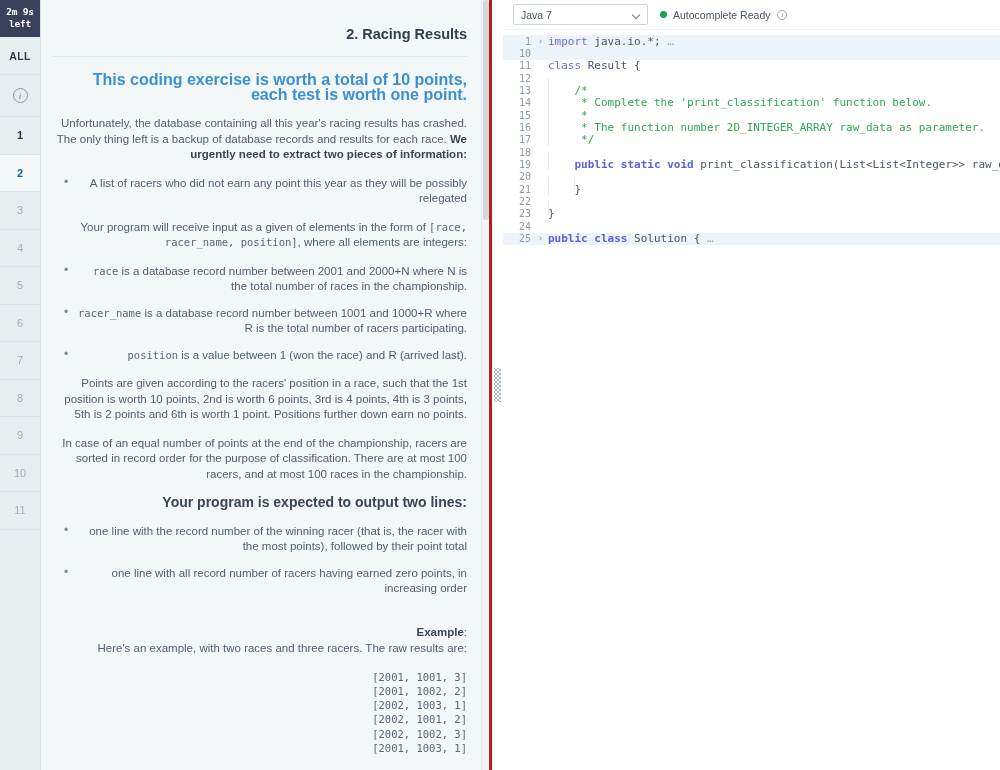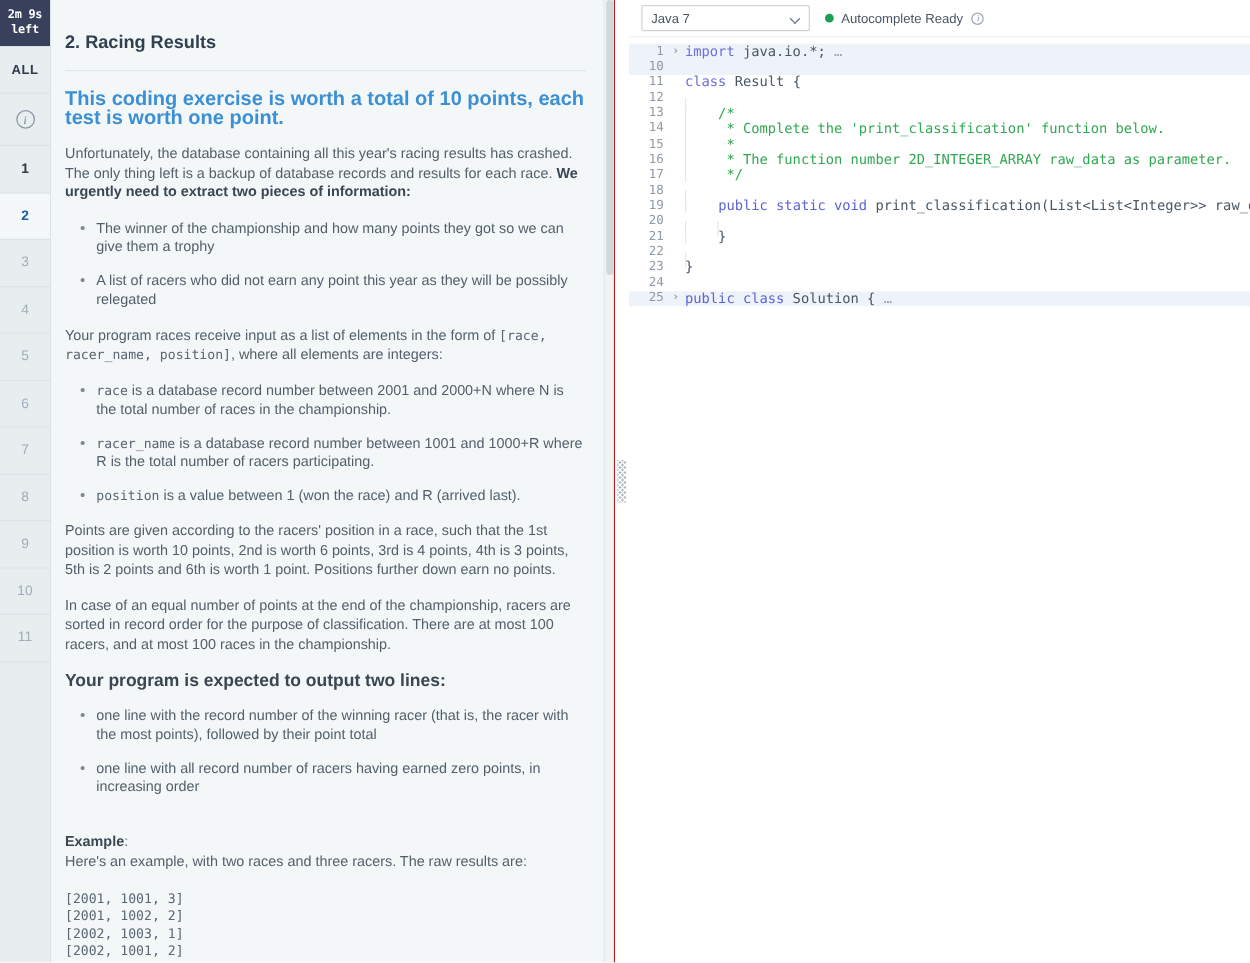--- a/index.html
+++ b/index.html
@@ -53,21 +53,22 @@
   }
   .rail-item.solved { color: #2f3a4a; font-weight: bold; }
   .rail-item.active { color: #1b5fa8; font-weight: bold; background: #f4f8f9; }
 
   
   .problem-pane {
     width: 451px; flex: 0 0 451px;
     background: #f3f7f8;
     position: relative;
     overflow: hidden;
-    border-right: 1px solid #b91c1c;
+    border-right: 3px solid #b91c1c;
+    text-align: right;
   }
   .problem-scroll {
     position: absolute; inset: 0;
     padding: 26px 22px 10px 11px;
     overflow: hidden;
   }
   .ptitle {
     font-size: 14.5px; font-weight: bold; color: #31404f;
     margin: 0 0 14px 0;
   }
@@ -189,21 +190,21 @@
     color: #8e9aa6; font-size: 10px;
     user-select: none;
   }
   .fold {
     width: 11px; flex: 0 0 11px; text-align: center;
     color: #7b8793; font-size: 9px; line-height: 1;
   }
   .code-text { white-space: pre; position: relative; padding-left: 2px; }
   .ind { position: absolute; top: 0; width: 1px; height: 12.35px; background: #e6e9ec; }
   .k  { color: #6a6ede; }
-  .kp { color: #5c63d8; }
+  .kp { color: #5c63d8; font-weight: bold; }
   .cm { color: #32a852; }
   .pl { color: #4a5662; }
   .dots { color: #9aa5b1; }
 </style>
 </head>
 <body>
 
 <div id="app">
 
   <div class="rail">
@@ -256,26 +257,25 @@
     <div class="problem-scroll">
       <div class="ptitle">2. Racing Results</div>
       <div class="hr"></div>
       <div class="lead">This coding exercise is worth a total of 10 points, each test is worth one point.</div>
 
       <div class="para">
         <span>Unfortunately, the database containing all this year's racing results has crashed. The only thing left is a backup of database records and results for each race. </span><b>We urgently need to extract two pieces of information:</b>
       </div>
 
       <ul class="bullets">
-        <li>The winner of the championship and how many points they got so we can give them a trophy</li>
         <li>A list of racers who did not earn any point this year as they will be possibly relegated</li>
       </ul>
 
       <div class="para">
-        <span>Your program races receive input as a list of elements in the form of </span><span class="mono">[race, racer_name, position]</span><span>, where all elements are integers:</span>
+        <span>Your program will receive input as a given of elements in the form of </span><span class="mono">[race, racer_name, position]</span><span>, where all elements are integers:</span>
       </div>
 
       <ul class="bullets">
         <li class="bul"><span class="mono">race</span><span> is a database record number between 2001 and 2000+N where N is the total number of races in the championship.</span></li>
         <li class="bul"><span class="mono">racer_name</span><span> is a database record number between 1001 and 1000+R where R is the total number of racers participating.</span></li>
         <li class="bul"><span class="mono"> position</span><span> is a value between 1 (won the race) and R (arrived last).</span></li>
       </ul>
 
       <div class="para">Points are given according to the racers' position in a race, such that the 1st position is worth 10 points, 2nd is worth 6 points, 3rd is 4 points, 4th is 3 points, 5th is 2 points and 6th is worth 1 point. Positions further down earn no points.</div>
       <div class="para">In case of an equal number of points at the end of the championship, racers are sorted in record order for the purpose of classification. There are at most 100 racers, and at most 100 races in the championship.</div>

